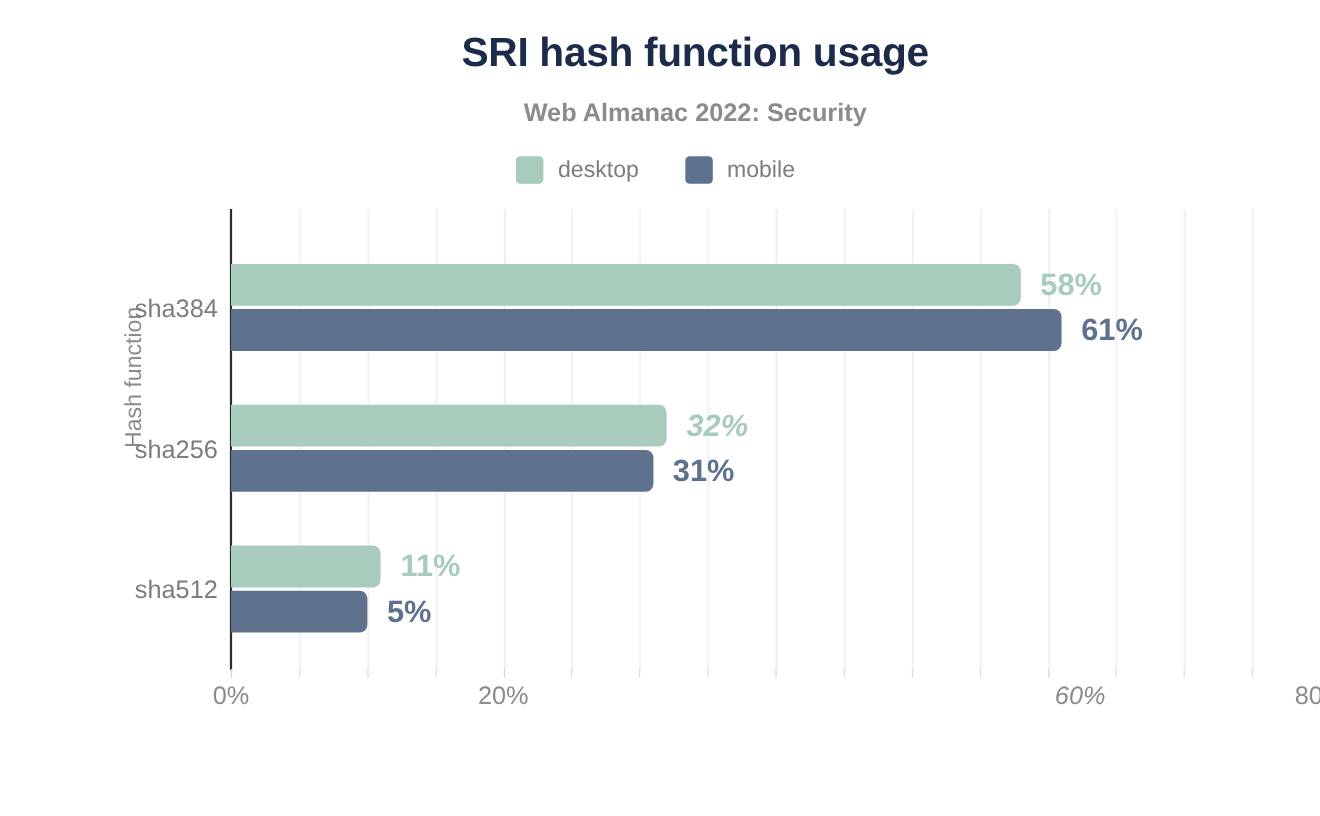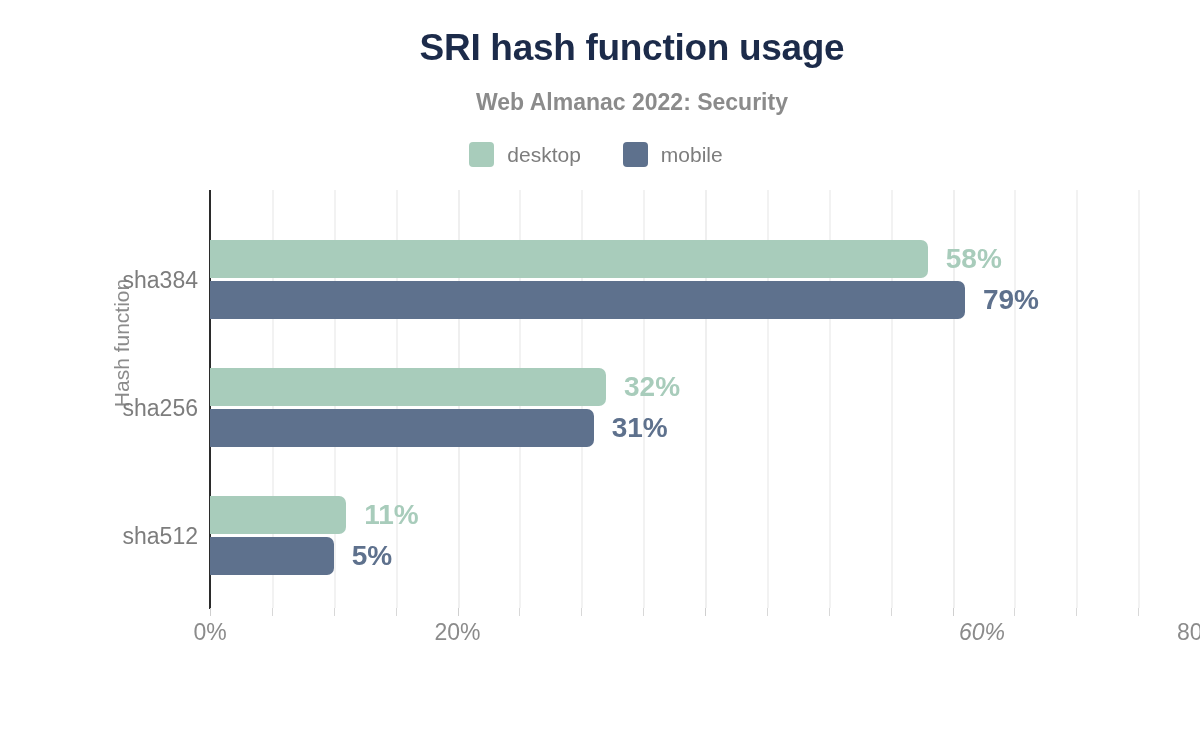--- a/index.html
+++ b/index.html
@@ -200,23 +200,23 @@
       <div class="tick" style="left: 618.75px;"></div>
       <div class="tick" style="left: 680.625px;"></div>
       <div class="tick major" style="left: 742.5px;"></div>
       <div class="tick" style="left: 804.375px;"></div>
       <div class="tick" style="left: 866.25px;"></div>
       <div class="tick" style="left: 928.125px;"></div>
       <div class="tick major" style="left: 990px;"></div>
       <div class="bar" style="left: 0px; top: 50px; width: 717.75px; background: rgb(168, 204, 187);"></div>
       <div class="bar-label" style="left: 735.75px; top: 50px; color: rgb(168, 204, 187);">58%</div>
       <div class="bar" style="left: 0px; top: 91px; width: 754.875px; background: rgb(94, 113, 141);"></div>
-      <div class="bar-label" style="left: 772.875px; top: 91px; color: rgb(94, 113, 141);">79%</div>
+      <div class="bar-label" style="left: 772.875px; top: 91px; color: rgb(94, 113, 141);">61%</div>
       <div class="bar" style="left: 0px; top: 178px; width: 396px; background: rgb(168, 204, 187);"></div>
-      <div class="bar-label" style="left: 414px; top: 178px; color: rgb(168, 204, 187);">32%</div>
+      <div class="bar-label" style="left: 414px; top: 178px; color: rgb(168, 204, 187); font-style: italic;">32%</div>
       <div class="bar" style="left: 0px; top: 219px; width: 383.625px; background: rgb(94, 113, 141);"></div>
       <div class="bar-label" style="left: 401.625px; top: 219px; color: rgb(94, 113, 141);">31%</div>
       <div class="bar" style="left: 0px; top: 306px; width: 136.125px; background: rgb(168, 204, 187);"></div>
       <div class="bar-label" style="left: 154.125px; top: 306px; color: rgb(168, 204, 187);">11%</div>
       <div class="bar" style="left: 0px; top: 347px; width: 123.75px; background: rgb(94, 113, 141);"></div>
       <div class="bar-label" style="left: 141.75px; top: 347px; color: rgb(94, 113, 141);">5%</div>
     </div>
 
   <div class="yaxis-title">Hash function</div>
 

